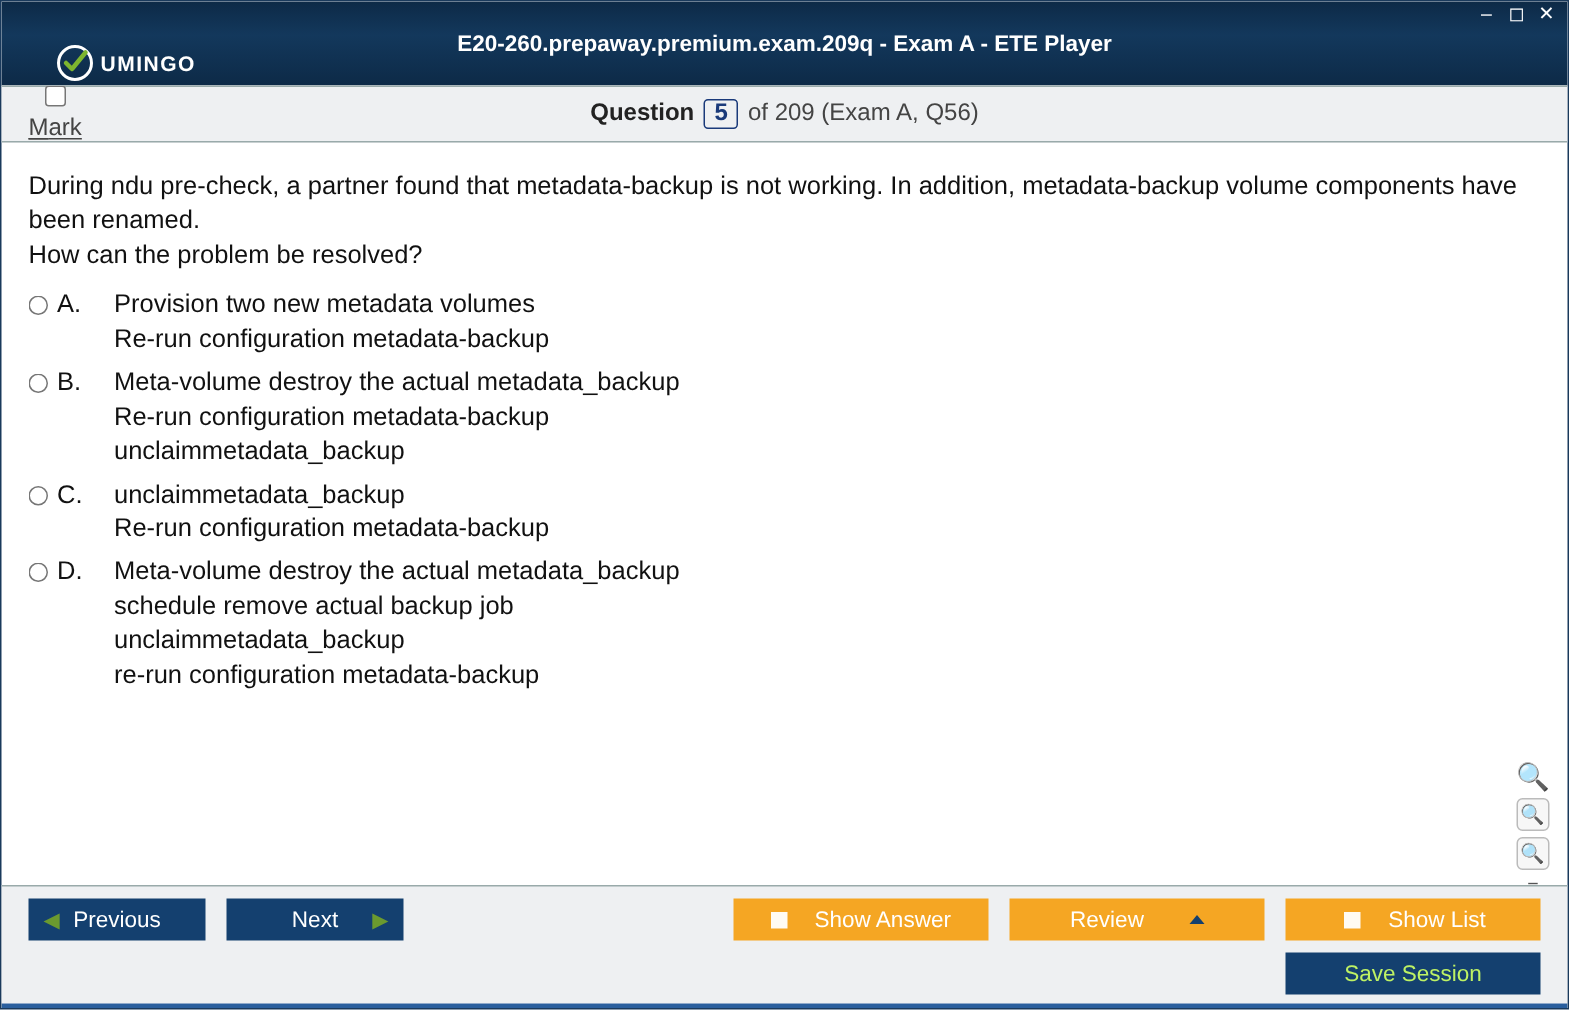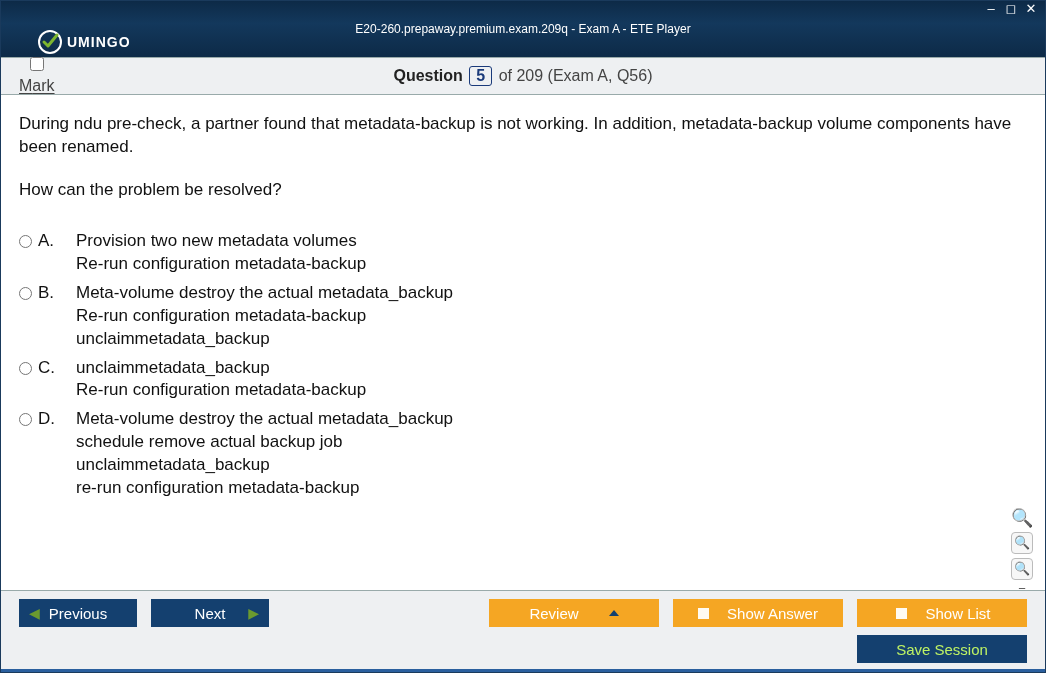--- a/index.html
+++ b/index.html
@@ -35,22 +35,22 @@
   }
   .logo-text {
     font-size: 14px;
     letter-spacing: 1px;
     font-weight: 600;
   }
   .window-title {
     position: absolute;
     left: 0; right: 0;
     text-align: center;
-    font-size: 12px;
-    font-weight: 400;
+    font-size: 15px;
+    font-weight: 700;
     pointer-events: none;
   }
   .win-controls {
     position: absolute;
     top: 2px; right: 6px;
     display: flex;
     gap: 4px;
   }
   .win-btn {
     width: 16px; height: 14px;
@@ -98,22 +98,22 @@
   }
   .content {
     flex: 1;
     padding: 18px 16px 10px 18px;
     font-size: 17px;
     color: #111;
     line-height: 1.35;
     position: relative;
     overflow: hidden;
   }
-  .qtext { margin-bottom: 20px; }
-  .prompt { margin-bottom: 28px; }
+  .qtext { }
+  .prompt { margin-bottom: 10px; }
   .options { list-style: none; }
   .opt-row {
     display: flex;
     align-items: flex-start;
     gap: 6px;
     margin-bottom: 6px;
   }
   .opt-row input[type=radio] {
     margin-top: 5px;
     flex: 0 0 auto;
@@ -286,27 +286,27 @@
   <div class="row1">
     <button class="btn btn-nav btn-prev">
       <span class="chev">◀</span>
       <span>Previous</span>
     </button>
     <button class="btn btn-nav btn-next">
       <span>Next</span>
       <span class="chev">▶</span>
     </button>
     <div class="spacer"></div>
+    <button class="btn btn-orange btn-show-answer">
+      <span class="sq"></span>
+      <span>Show Answer</span>
+    </button>
     <button class="btn btn-orange btn-review">
       <span>Review</span>
       <span class="tri"></span>
-    </button>
-    <button class="btn btn-orange btn-show-answer">
-      <span class="sq"></span>
-      <span>Show Answer</span>
     </button>
     <button class="btn btn-orange btn-show-list">
       <span class="sq"></span>
       <span>Show List</span>
     </button>
   </div>
   <div class="row2">
     <div class="spacer"></div>
     <button class="btn btn-dark">
       <span>Save Session</span>

